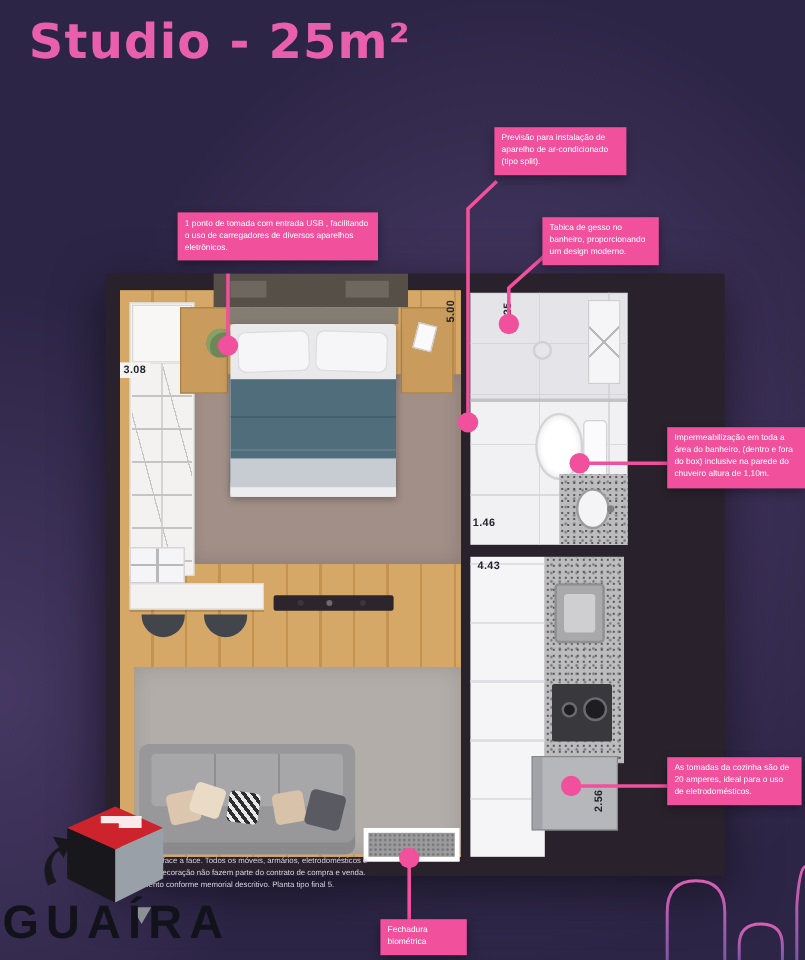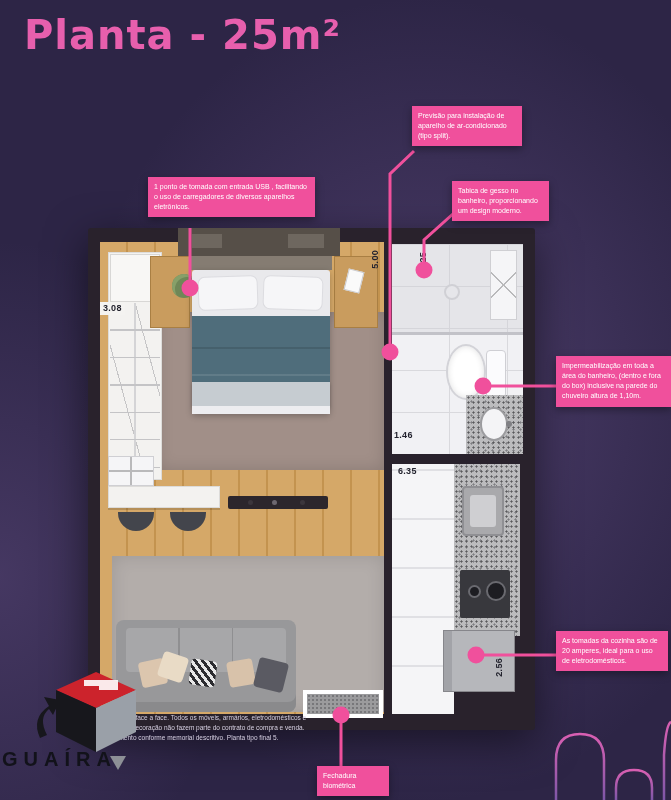--- a/index.html
+++ b/index.html
@@ -10,21 +10,21 @@
       radial-gradient(480px 560px at 63% 50%, rgba(140,110,180,.34), rgba(140,110,180,0) 72%),
       radial-gradient(340px 480px at 0% 72%, rgba(132,104,170,.28), rgba(132,104,170,0) 70%),
       #2d2546;
   }
   .page-title{
     position:absolute;left:24px;top:12px;margin:0;
     font-family:"DejaVu Sans","Liberation Sans",sans-serif;
     font-size:40px;font-weight:800;letter-spacing:1px;color:#e75fad;
   }
   
-  .plan{position:absolute;left:88px;top:228px;width:447px;height:502px;
+  .plan{position:absolute;left:88px;top:228px;width:516px;height:502px;
     background:#29222c;border-radius:3px;box-shadow:0 12px 42px rgba(0,0,0,.5);}
   .plan *{position:absolute;box-sizing:border-box;}
   .wood{left:12px;top:14px;width:284px;height:472px;
     background:repeating-linear-gradient(90deg,#d5a868 0 26px,#c3934f 26px 28px),#d5a868;}
   .bath{left:304px;top:16px;width:131px;height:210px;background:
     repeating-linear-gradient(0deg,transparent 0 41px,#d9d9dd 41px 42px),
     repeating-linear-gradient(90deg,transparent 0 57px,#d9d9dd 57px 58px),#f1f1f4;}
   .shower{left:0;top:0;width:131px;height:88px;background:rgba(205,205,212,.35);}
   .shower-glass{left:0;top:88px;width:131px;height:3px;background:#c2c2c8;}
   .drain{left:52px;top:40px;width:16px;height:16px;border-radius:50%;border:2px solid #d0d0d5;background:#e6e6ea;}
@@ -106,30 +106,30 @@
   .dim.chip{background:#f4f3f1;padding:0 3px;line-height:13px;}
   .vert{writing-mode:vertical-rl;transform:rotate(180deg);}
   
   .note{position:absolute;background:#f0509c;color:#ffffff;font-size:7px;line-height:1.45;
     padding:5px 6px;box-shadow:0 3px 8px rgba(0,0,0,.35);z-index:20;}
   .overlay{position:absolute;left:0;top:0;z-index:15;pointer-events:none;}
   
   .disclaimer{position:absolute;left:100px;top:713px;width:210px;font-size:6.5px;line-height:1.55;
     color:#d6d0e2;z-index:30;}
   .logo{position:absolute;left:26px;top:660px;width:170px;height:140px;z-index:31;}
-  .brand{position:absolute;left:2px;top:748px;font-size:20px;font-weight:bold;letter-spacing:6px;
+  .brand{position:absolute;left:2px;top:748px;font-size:39px;font-weight:bold;letter-spacing:6px;
     color:#12121a;z-index:32;font-family:"Liberation Sans",sans-serif;}
   .arches{position:absolute;left:540px;top:700px;z-index:8;}
 </style>
 </head>
 <body>
 
 <div class="canvas">
 
-  <h1 class="page-title">Planta - 25m²</h1>
+  <h1 class="page-title">Studio - 25m²</h1>
 
   <div class="plan">
     <div class="wood"></div>
 
     <div class="bed-rug"></div>
     <div class="closet">
       <div class="closet-box"></div>
       <div class="closet-rails"></div>
     </div>
     <span class="dim chip" style="left:12px;top:74px;">3.08</span>
@@ -171,21 +171,21 @@
     <div class="counter granite">
       <div class="ksink">
         <div class="ksink-inner"></div>
       </div>
       <div class="cooktop">
         <div class="burner small"></div>
         <div class="burner big"></div>
       </div>
     </div>
     <div class="fridge"></div>
-    <span class="dim" style="left:310px;top:238px;">6.35</span>
+    <span class="dim" style="left:310px;top:238px;">4.43</span>
     <span class="dim vert" style="left:406px;top:430px;">2.56</span>
 
     <div class="crossbox"></div>
     <div class="bar-counter"></div>
     <div class="stool s1"></div>
     <div class="stool s2"></div>
     <div class="wall-shelf">
       <div class="shelf-dot" style="left:44px;"></div>
       <div class="shelf-dot" style="left:20px;background:#3c363c;"></div>
       <div class="shelf-dot" style="left:72px;background:#3c363c;"></div>

